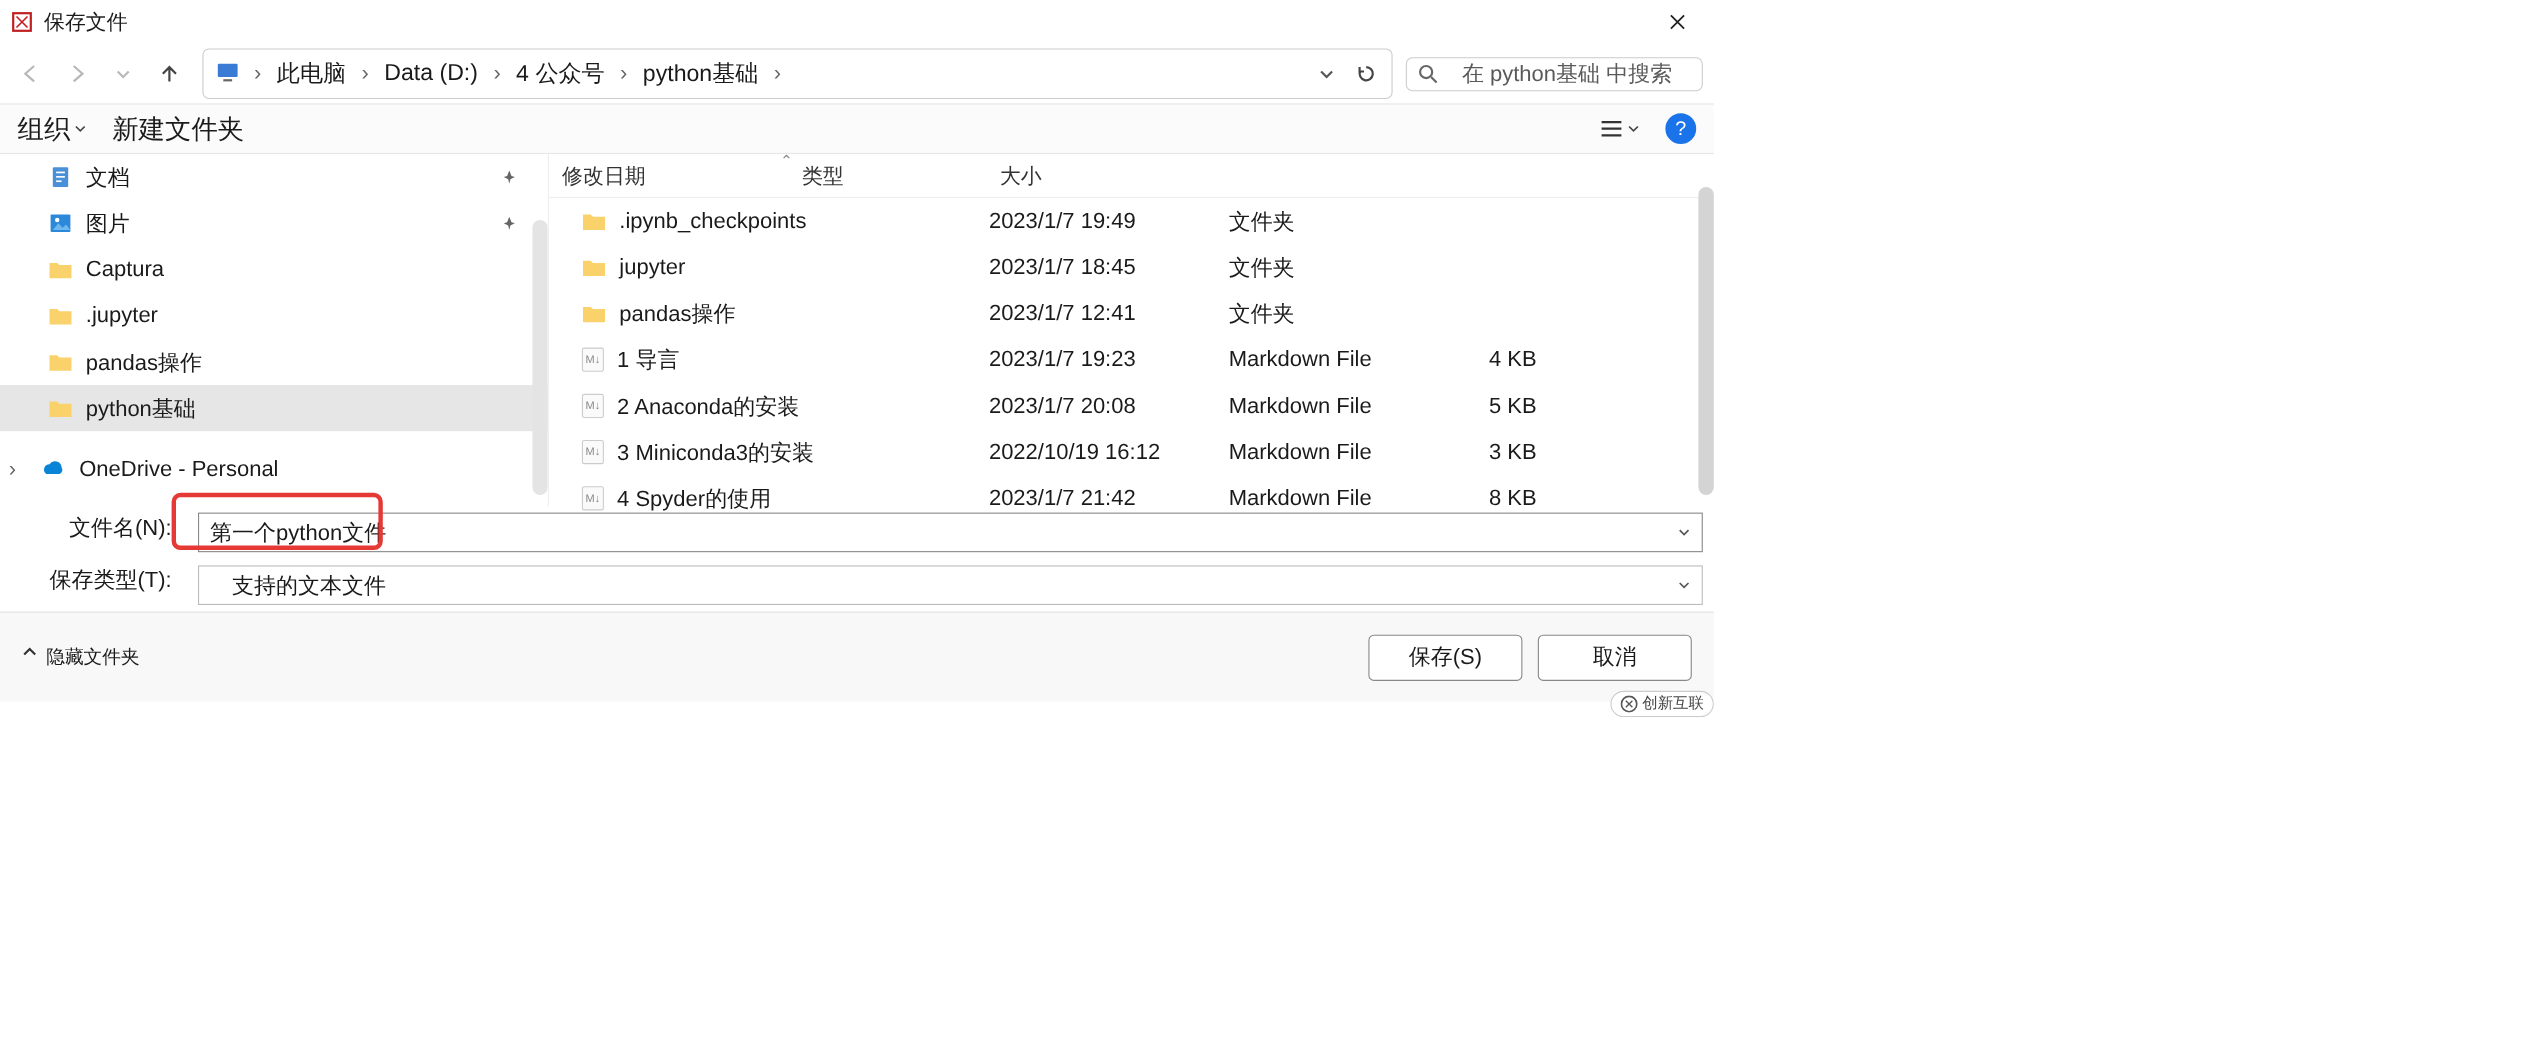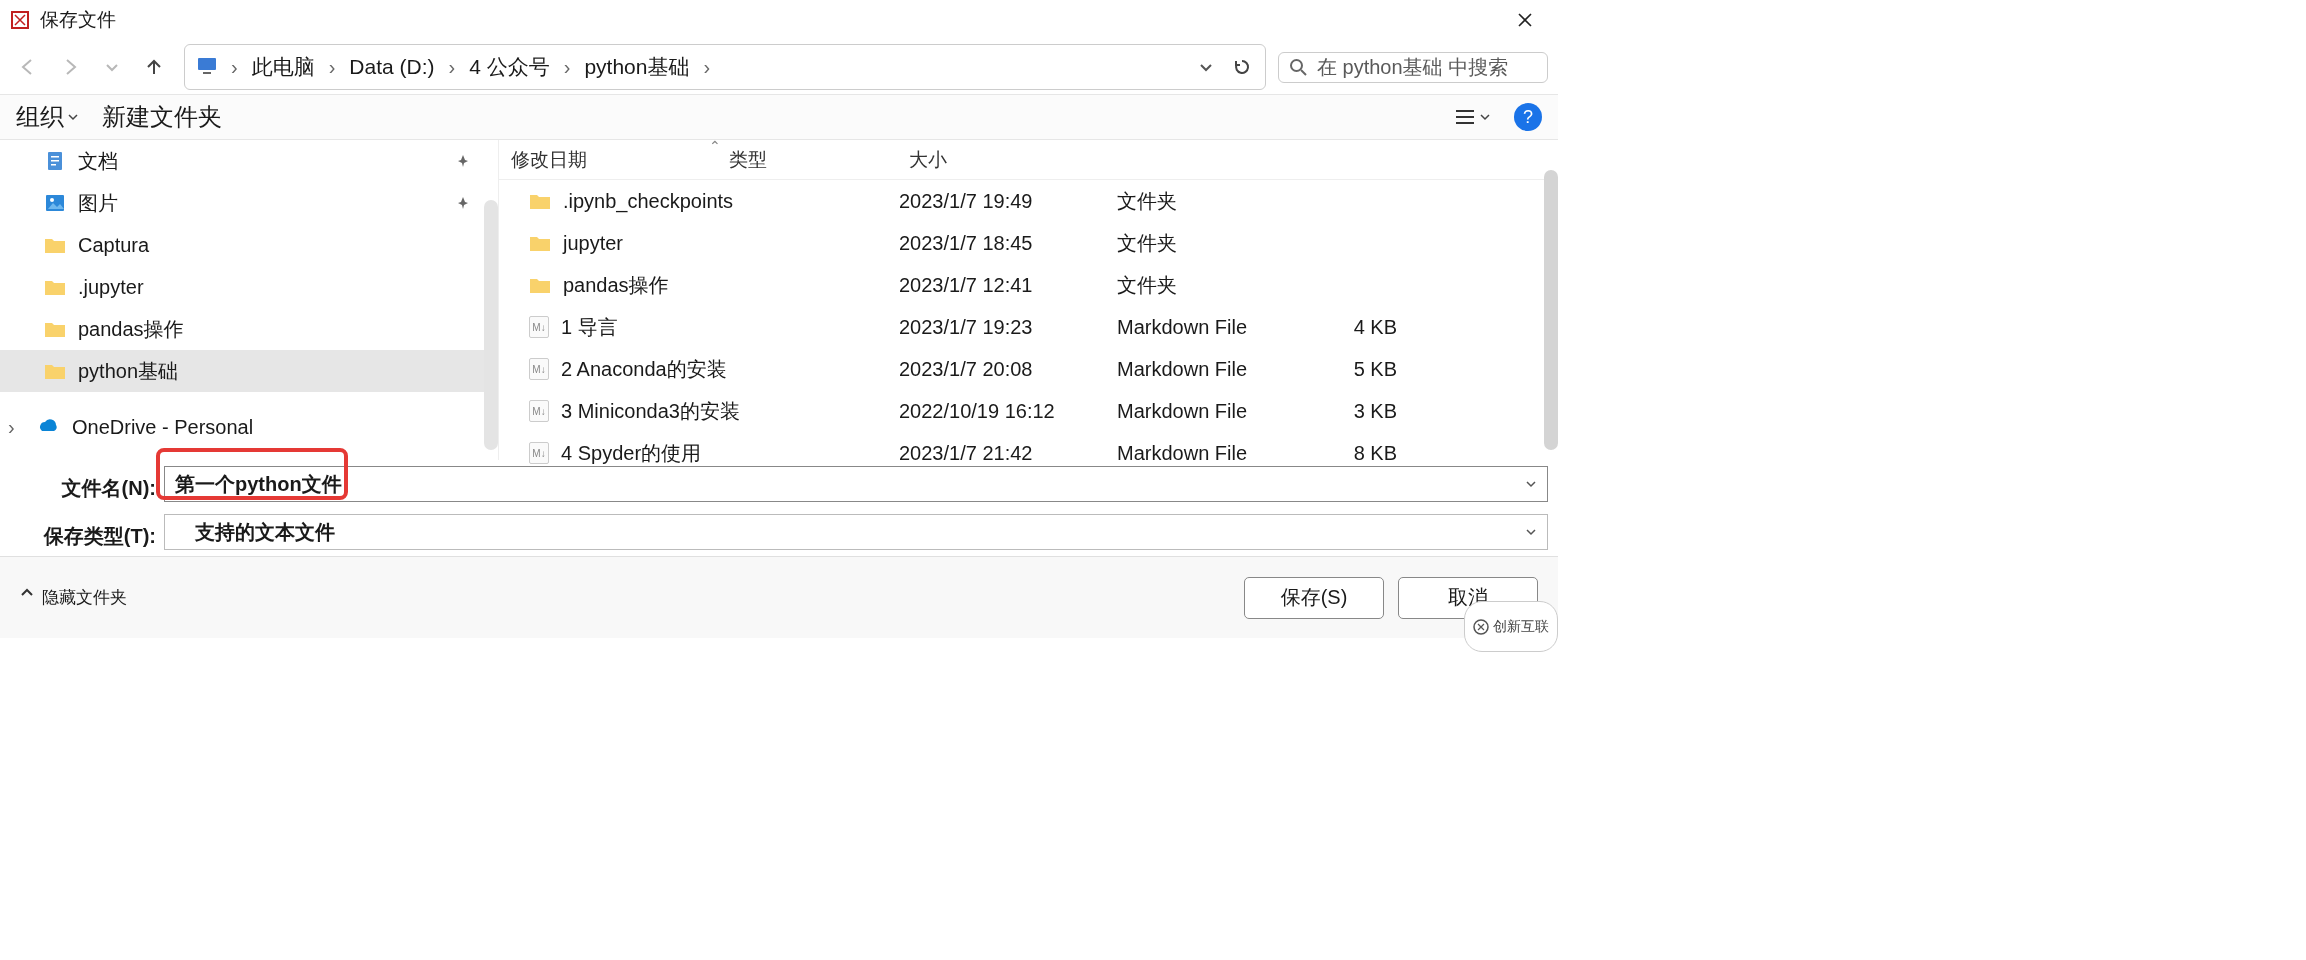--- a/index.html
+++ b/index.html
@@ -15,21 +15,21 @@
   .navrow { height: 54px; display: flex; align-items: center; padding: 8px 10px; gap: 6px; }
   .navbtn { width: 36px; height: 36px; display: flex; align-items: center; justify-content: center; color: #444; }
   .navbtn.disabled { color: #b8b8b8; }
   .breadcrumb-bar { flex: 1; height: 46px; border: 1px solid #ccc; border-radius: 6px; display: flex; align-items: center; padding: 0 6px; gap: 4px; margin: 0 6px; }
   .bc-icon { width: 26px; height: 26px; margin: 0 4px; }
   .bc-item { padding: 4px 8px; font-size: 21px; }
   .bc-caret { color: #666; padding: 0 2px; }
   .bc-spacer { flex: 1; }
   .bc-dd { padding: 6px 8px; }
   .bc-refresh { padding: 6px 8px; }
-  .searchbox { width: 270px; height: 31px; border: 1px solid #ccc; border-radius: 6px; display: flex; align-items: center; padding: 0 10px; gap: 10px; color: #5a5a5a; }
+  .searchbox { width: 270px; height: 31px; border: 1px solid #ccc; border-radius: 6px; display: flex; align-items: center; padding: 0 10px; gap: 22px; color: #5a5a5a; }
 
   .toolbar { height: 46px; border-top: 1px solid #e6e6e6; border-bottom: 1px solid #e6e6e6; background: #fbfbfb; display: flex; align-items: center; padding: 0 16px; gap: 24px; }
   .toolbar .tb-item { font-size: 24px; display:flex; align-items:center; gap:4px;}
   .toolbar .spacer { flex: 1; }
   .toolbar .help { width: 28px; height: 28px; border-radius: 50%; background: #1a73e8; color: #fff; display: flex; align-items: center; justify-content: center; font-size: 18px; }
 
   .mainarea { display: flex; height: 320px; }
   .sidebar { width: 498px; position: relative; overflow: hidden; }
   .sidebar-scroll { position: absolute; right: 0; top: 60px; bottom: 10px; width: 14px; background: #e4e4e4; border-radius: 7px; }
   .sb-item { height: 42px; display: flex; align-items: center; padding-left: 44px; gap: 12px; font-size: 20px; position: relative;}
@@ -44,32 +44,32 @@
   .fl-row { height: 42px; display: flex; align-items: center; font-size: 20px; }
   .col-name { width: 400px; padding-left: 30px; display: flex; align-items: center; gap: 12px; }
   .col-date { width: 218px; }
   .col-type { width: 180px; }
   .col-size { width: 130px; text-align: right; padding-right: 30px;}
   .fl-scroll { position: absolute; right: 0; top: 30px; width: 14px; height: 280px; background: #d4d4d4; border-radius: 7px; }
 
   .folder-icon { width: 22px; height: 18px; }
   .file-icon { width: 20px; height: 22px; display:flex; align-items:center; justify-content:center; font-size:10px; color:#888; border:1px solid #ccc; border-radius:2px; background:#fafafa;}
 
-  .fieldrow { display: flex; align-items: flex-end; padding: 6px 10px; gap: 8px; font-weight: bold; }
+  .fieldrow { display: flex; align-items: flex-start; padding: 6px 10px; gap: 24px; }
   .field-label { width: 146px; text-align: right; font-size: 20px; white-space: nowrap;}
   .field-input { flex: 1; height: 36px; border: 1px solid #888; background:#fff; padding: 0 10px; font-size: 20px; display:flex; align-items:center; justify-content:space-between;}
   .field-input.thin { border-color:#bbb;padding-left:30px; }
   .highlight-box { border: 4px solid #e53935; border-radius: 8px; padding: 0; position: absolute; left: 156px; top: -12px; width: 192px; height: 52px; z-index: 2; }
   .filename-wrap { position: relative; flex:1;}
 
   .buttonbar { height: 82px; border-top: 1px solid #e0e0e0; background: #f8f8f8; display: flex; align-items: center; padding: 0 20px; }
   .hidefiles { display: flex; align-items: flex-start; gap: 8px; font-size: 17px; }
   .btn { width: 140px; height: 42px; border: 1px solid #888; border-radius: 5px; background: #fff; display: inline-flex; align-items: center; justify-content: center; font-size: 20px; margin-left: 14px; }
 
-  .watermark { position: absolute; right: 0; bottom: 0; width: 94px; height: 51px; display:flex; align-items:center; justify-content:center; border:1px solid #ccc; border-radius:18px; font-size:14px; color:#444; background:#fff; gap:4px;}
+  .watermark { position: absolute; right: 0; bottom: 0; width: 94px; height: 24px; display:flex; align-items:center; justify-content:center; border:1px solid #ccc; border-radius:18px; font-size:14px; color:#444; background:#fff; gap:4px;}
 
   svg { display: block; }
   .rest { position:absolute; left:0; right:0; top:652px; bottom:0; background:#fff; }
 </style>
 </head>
 <body>
 
 <div class="dialog">
 
   <div class="titlebar">

